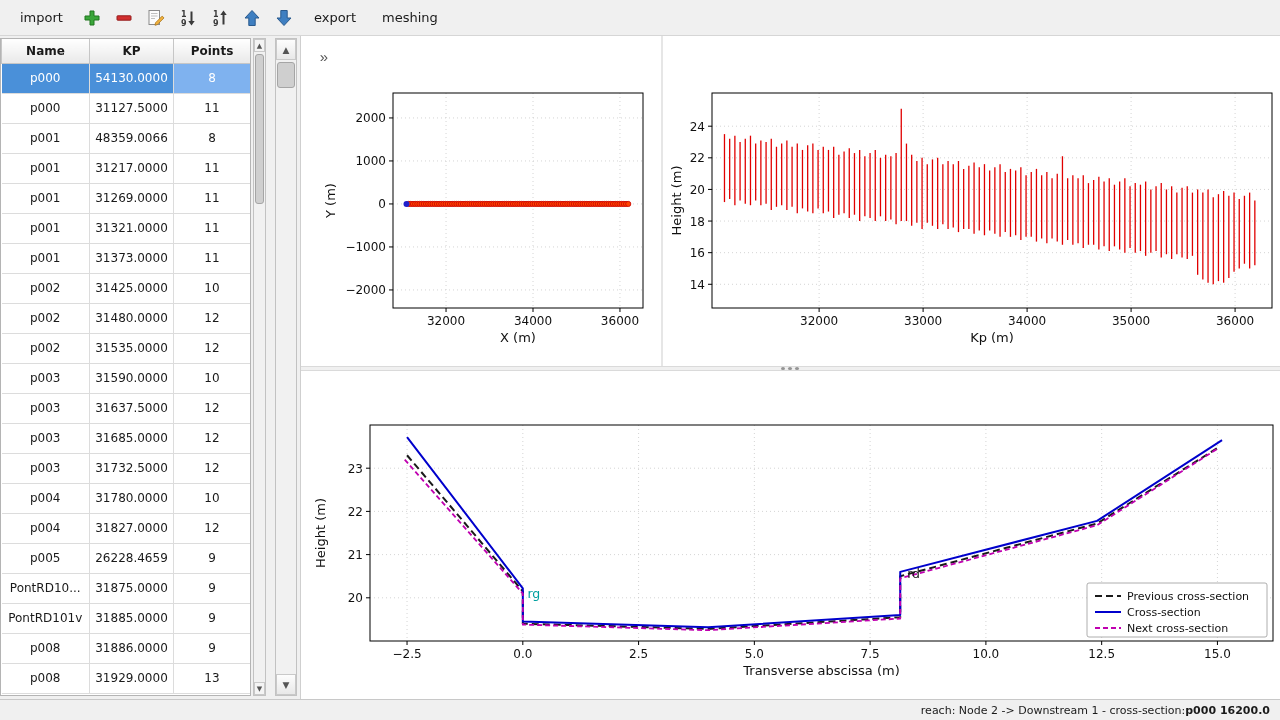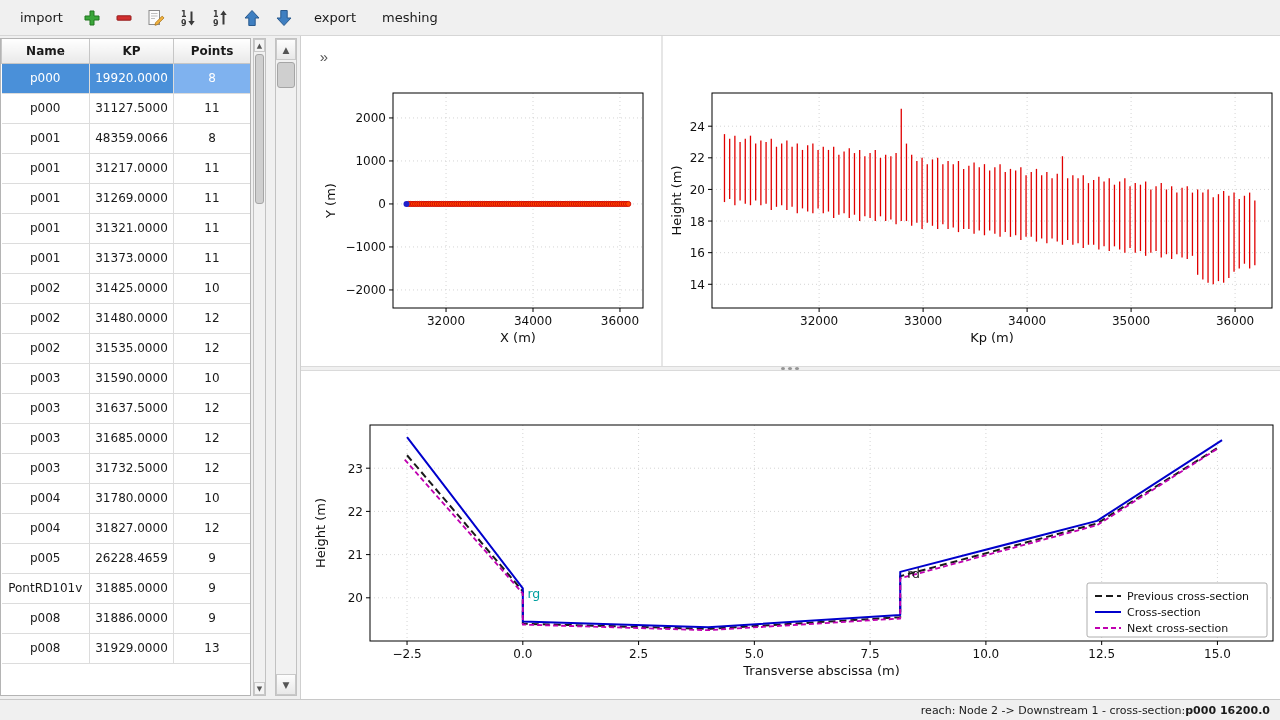--- a/index.html
+++ b/index.html
@@ -126,21 +126,21 @@
           <thead>
             <tr>
               <th>Name</th>
               <th>KP</th>
               <th>Points</th>
             </tr>
           </thead>
           <tbody id="table-body">
               <tr class="selected">
                 <td>p000</td>
-                <td>19920.0000</td>
+                <td>54130.0000</td>
                 <td class="cell-focus">8</td>
               </tr>
               <tr>
                 <td>p000</td>
                 <td>31127.5000</td>
                 <td>11</td>
               </tr>
               <tr>
                 <td>p001</td>
                 <td>48359.0066</td>
@@ -207,20 +207,25 @@
                 <td>10</td>
               </tr>
               <tr>
                 <td>p004</td>
                 <td>31827.0000</td>
                 <td>12</td>
               </tr>
               <tr>
                 <td>p005</td>
                 <td>26228.4659</td>
+                <td>9</td>
+              </tr>
+              <tr>
+                <td>PontRD10...</td>
+                <td>31875.0000</td>
                 <td>9</td>
               </tr>
               <tr>
                 <td>PontRD101v</td>
                 <td>31885.0000</td>
                 <td>9</td>
               </tr>
               <tr>
                 <td>p008</td>
                 <td>31886.0000</td>

